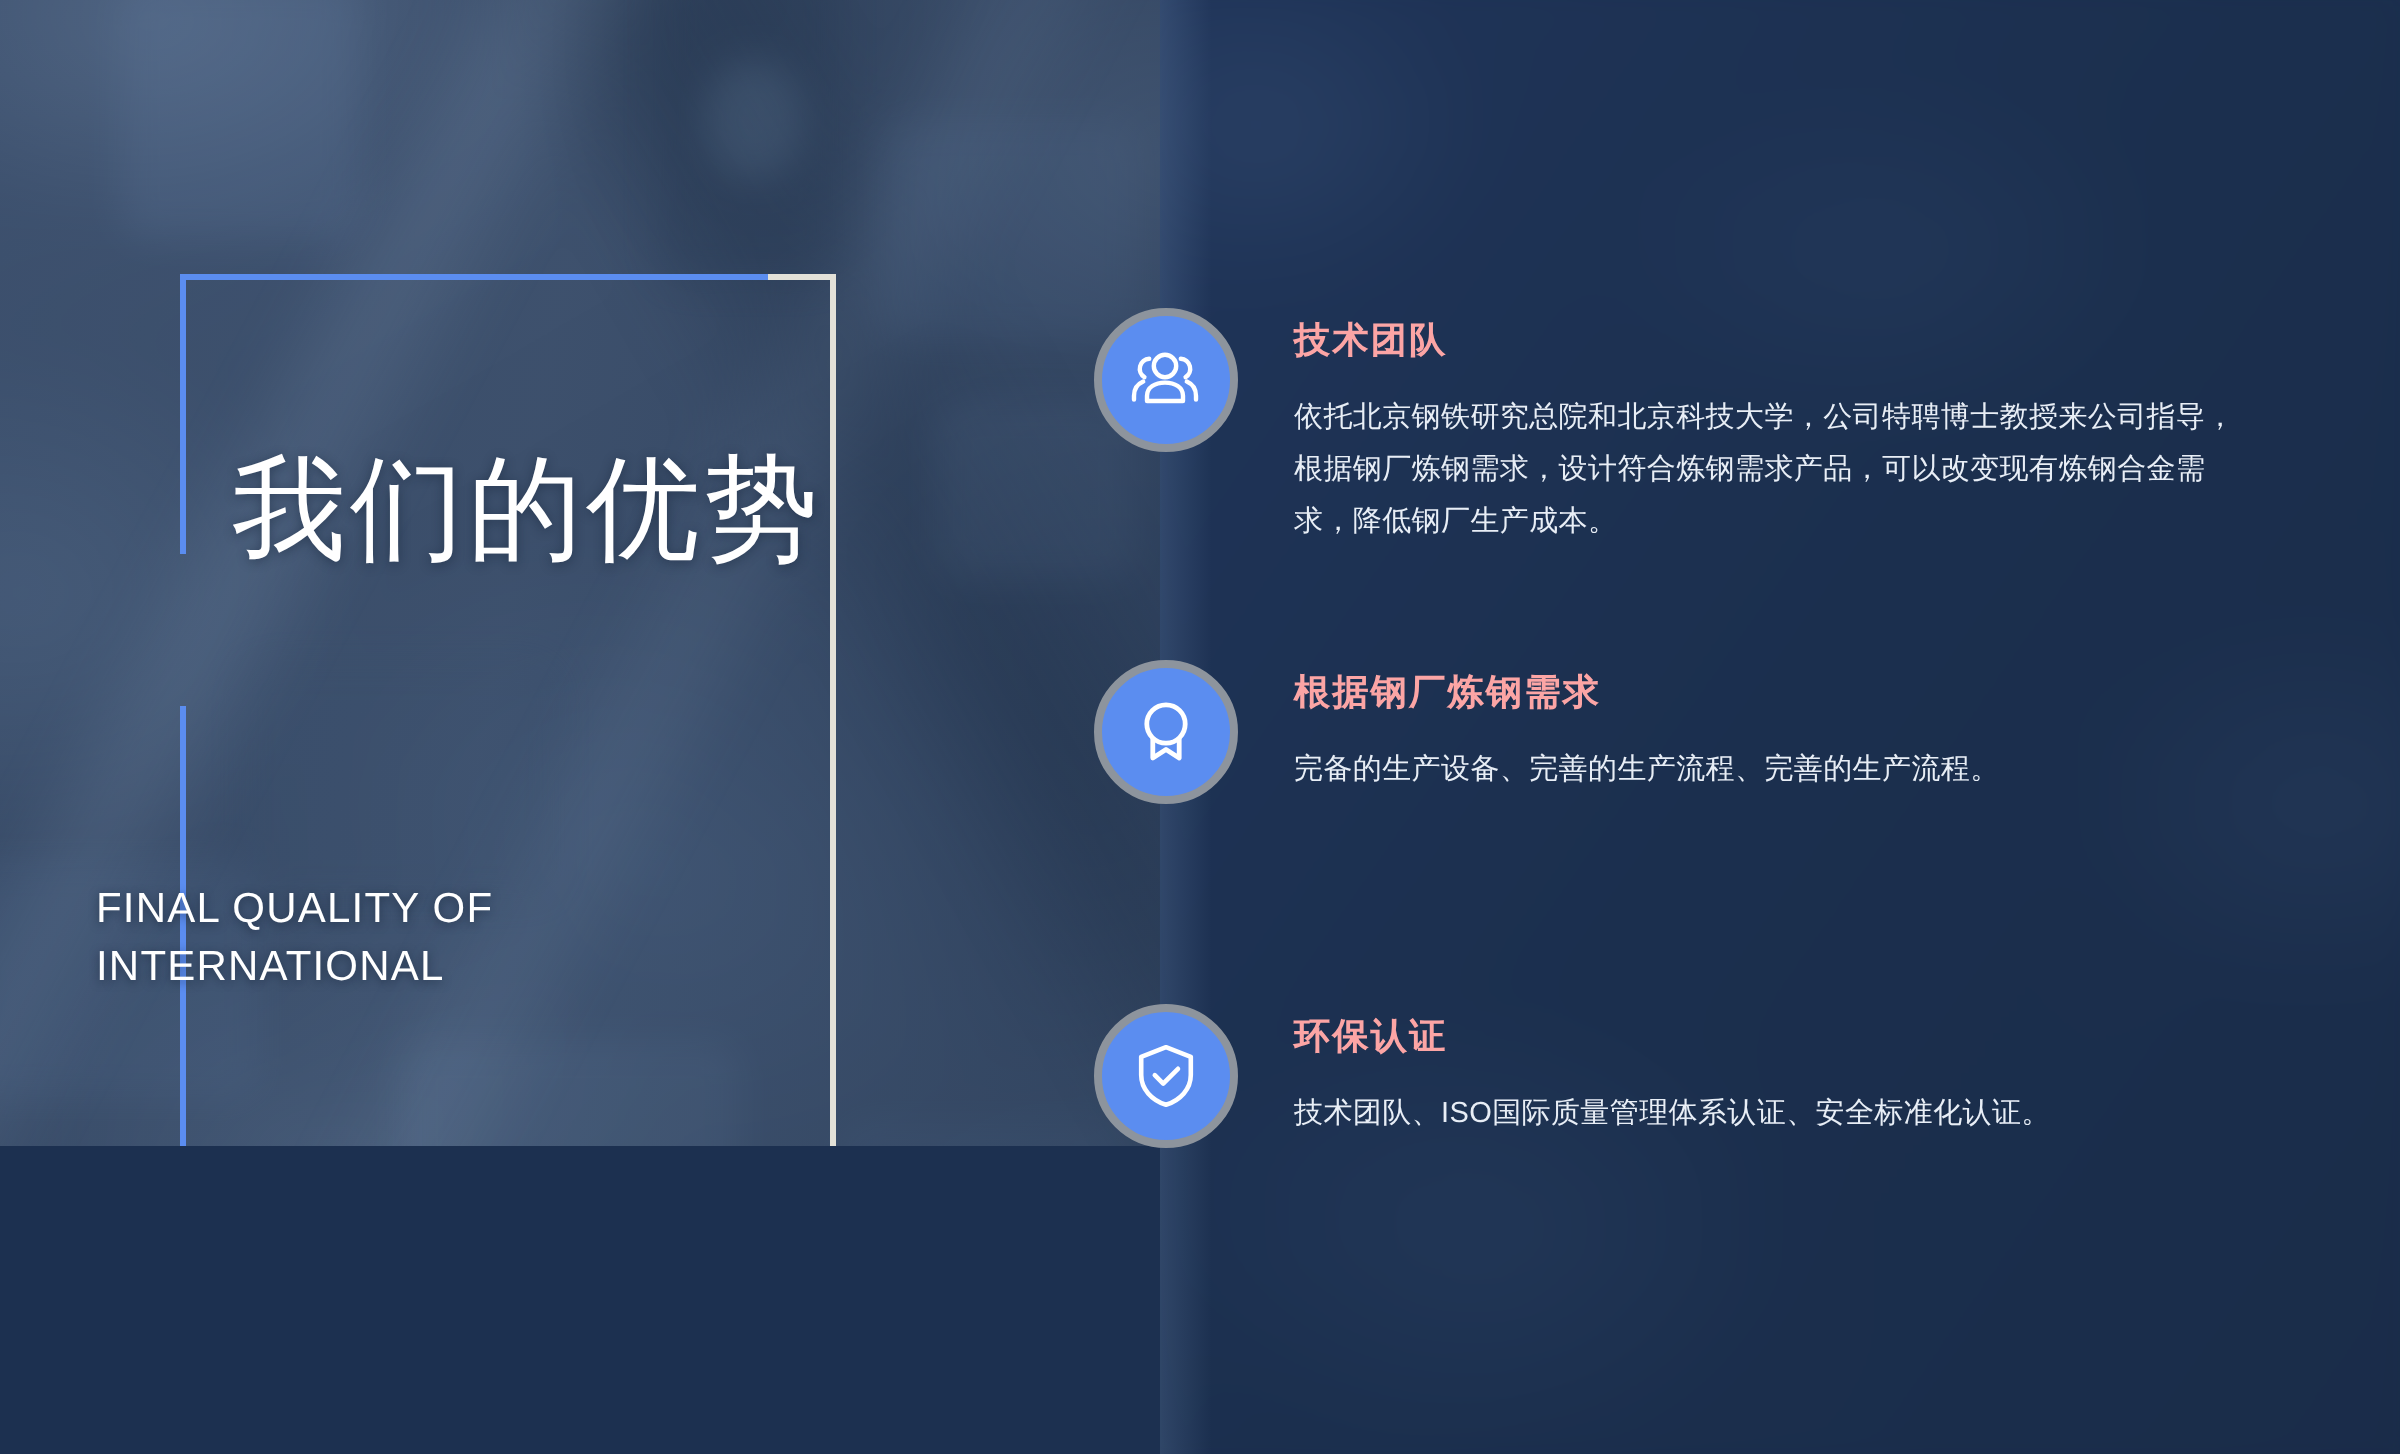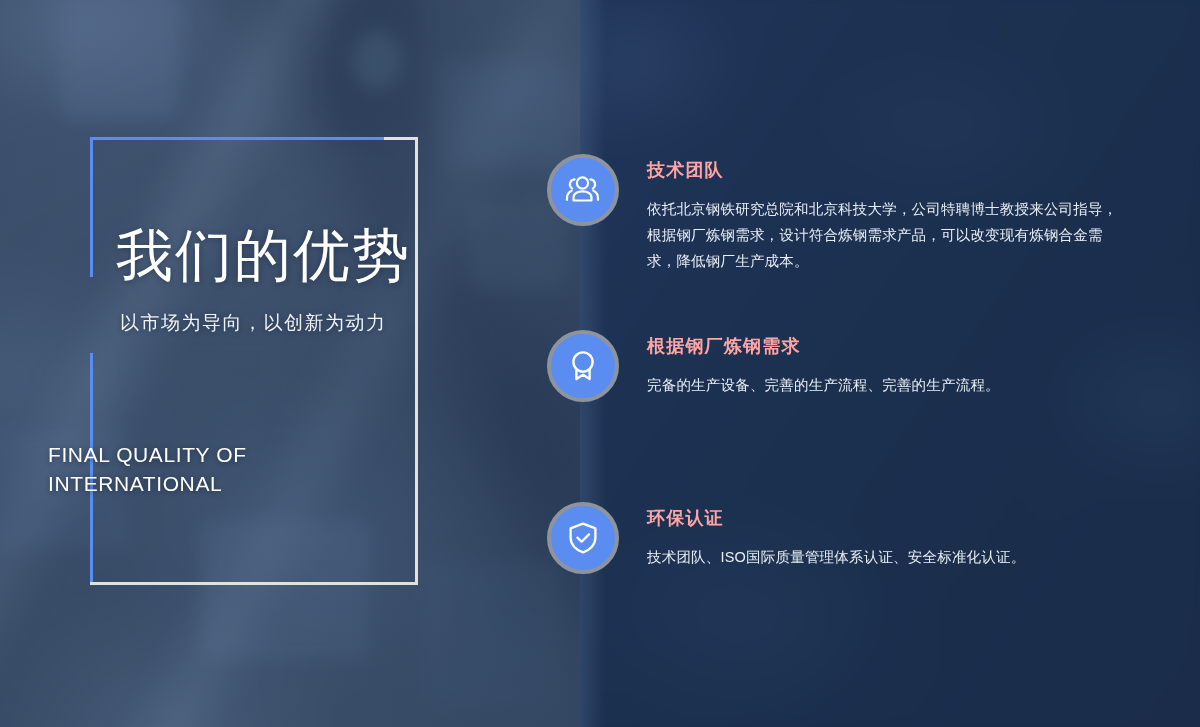--- a/index.html
+++ b/index.html
@@ -15,21 +15,21 @@
     width: 1200px;
     height: 727px;
     overflow: hidden;
     background: #1c3050;
   }
 
   
   .left-panel {
     position: absolute;
     left: 0; top: 0;
-    width: 580px; height: 727px;
+    width: 580px; height: 573px;
     overflow: hidden;
     background: #415470;
   }
   .photo-base {
     position: absolute;
     inset: -40px;
     background:
       radial-gradient(ellipse 220px 150px at 18% 8%,  rgba(150,175,205,.30), rgba(150,175,205,0) 70%),
       radial-gradient(ellipse 180px 220px at 63% 6%,  rgba(35,52,75,.55),    rgba(35,52,75,0)    70%),
       radial-gradient(ellipse 200px 160px at 95% 18%, rgba(150,175,205,.22), rgba(150,175,205,0) 70%),
@@ -161,21 +161,20 @@
       <div class="fr-seg fr-top-light"></div>
       <div class="fr-seg fr-left-a"></div>
       <div class="fr-seg fr-left-b"></div>
       <div class="fr-seg fr-right"></div>
       <div class="fr-seg fr-bottom"></div>
     </div>
 
     <div class="headline">我们的优势</div>
 
     <div class="sub-lines">
-      <div>以市场为导向，以创新为动力</div>
     </div>
 
     <div class="eng-block">
       <div class="eng-l1">FINAL QUALITY OF INTERNATIONAL</div>
     </div>
   </div>
 
   <div class="right-panel">
     <div class="right-tex"></div>
     <div class="right-edge-glow"></div>

